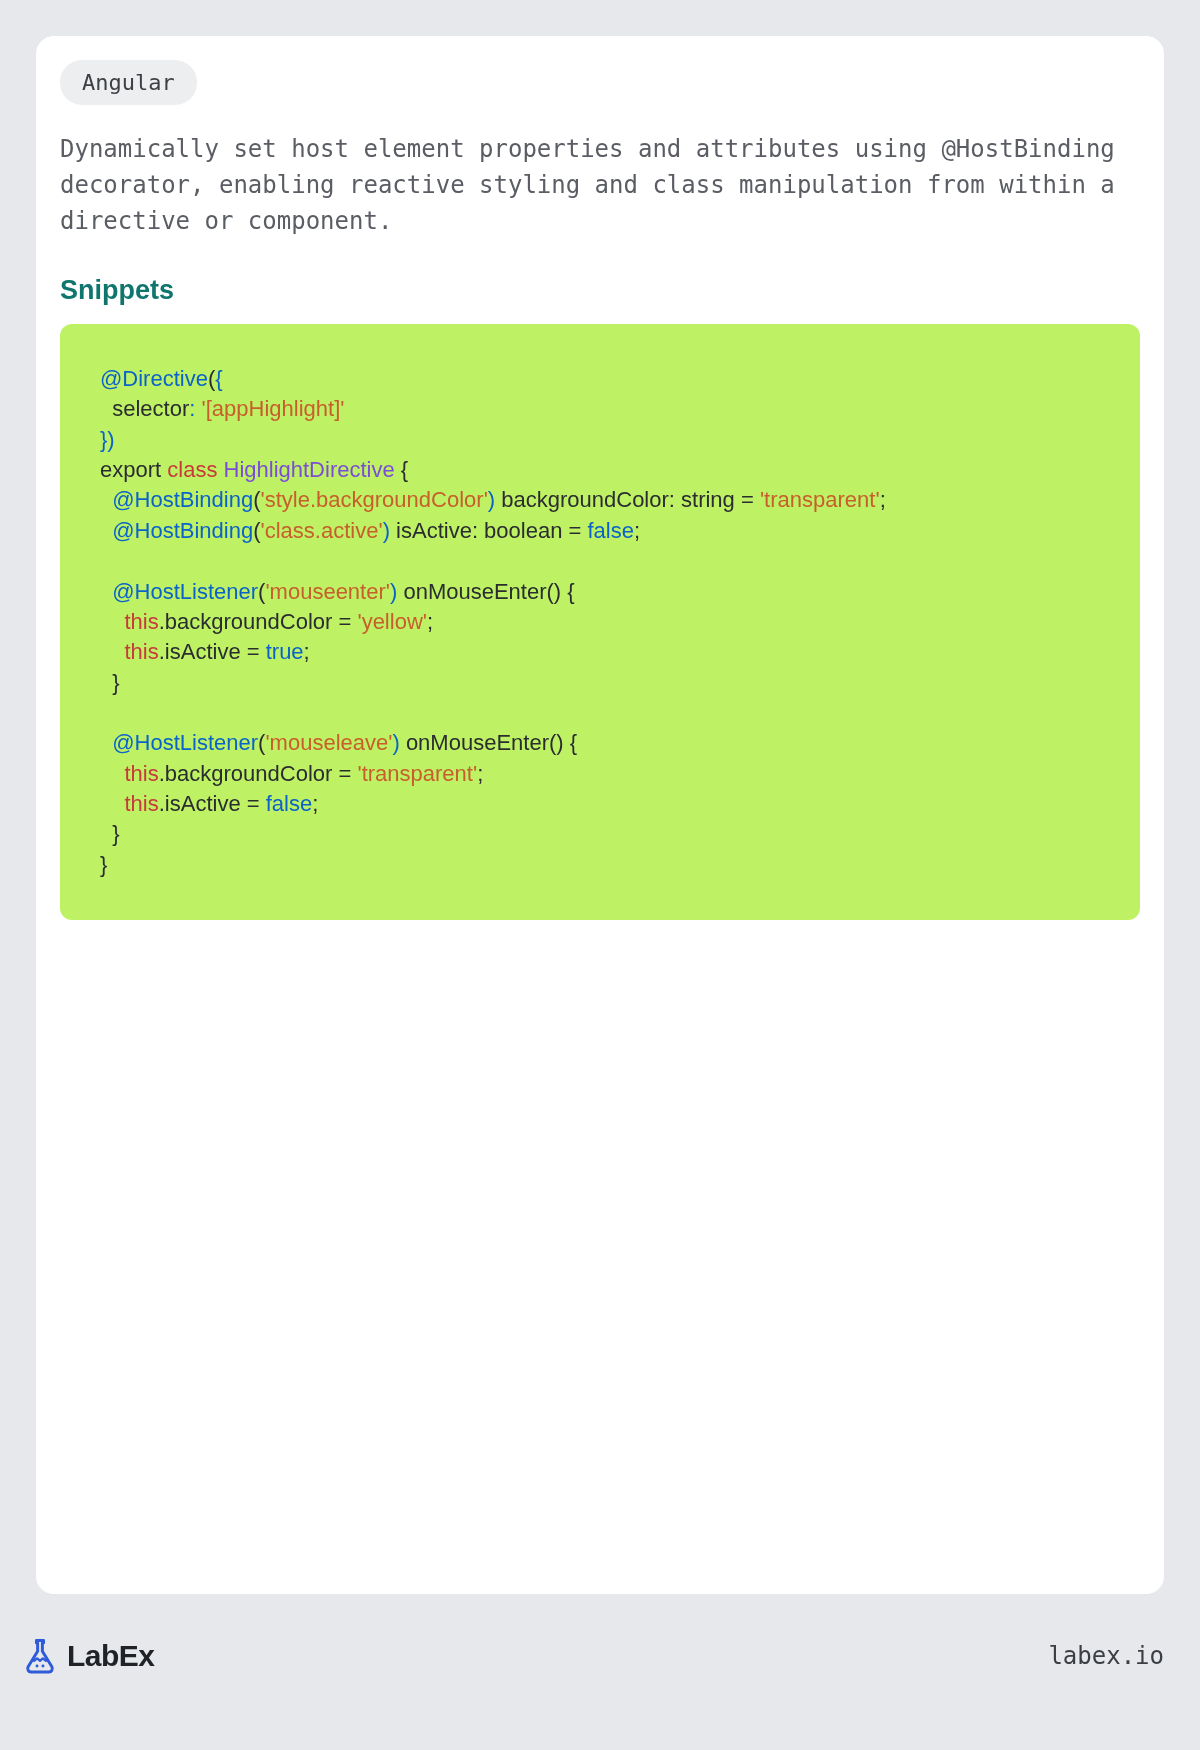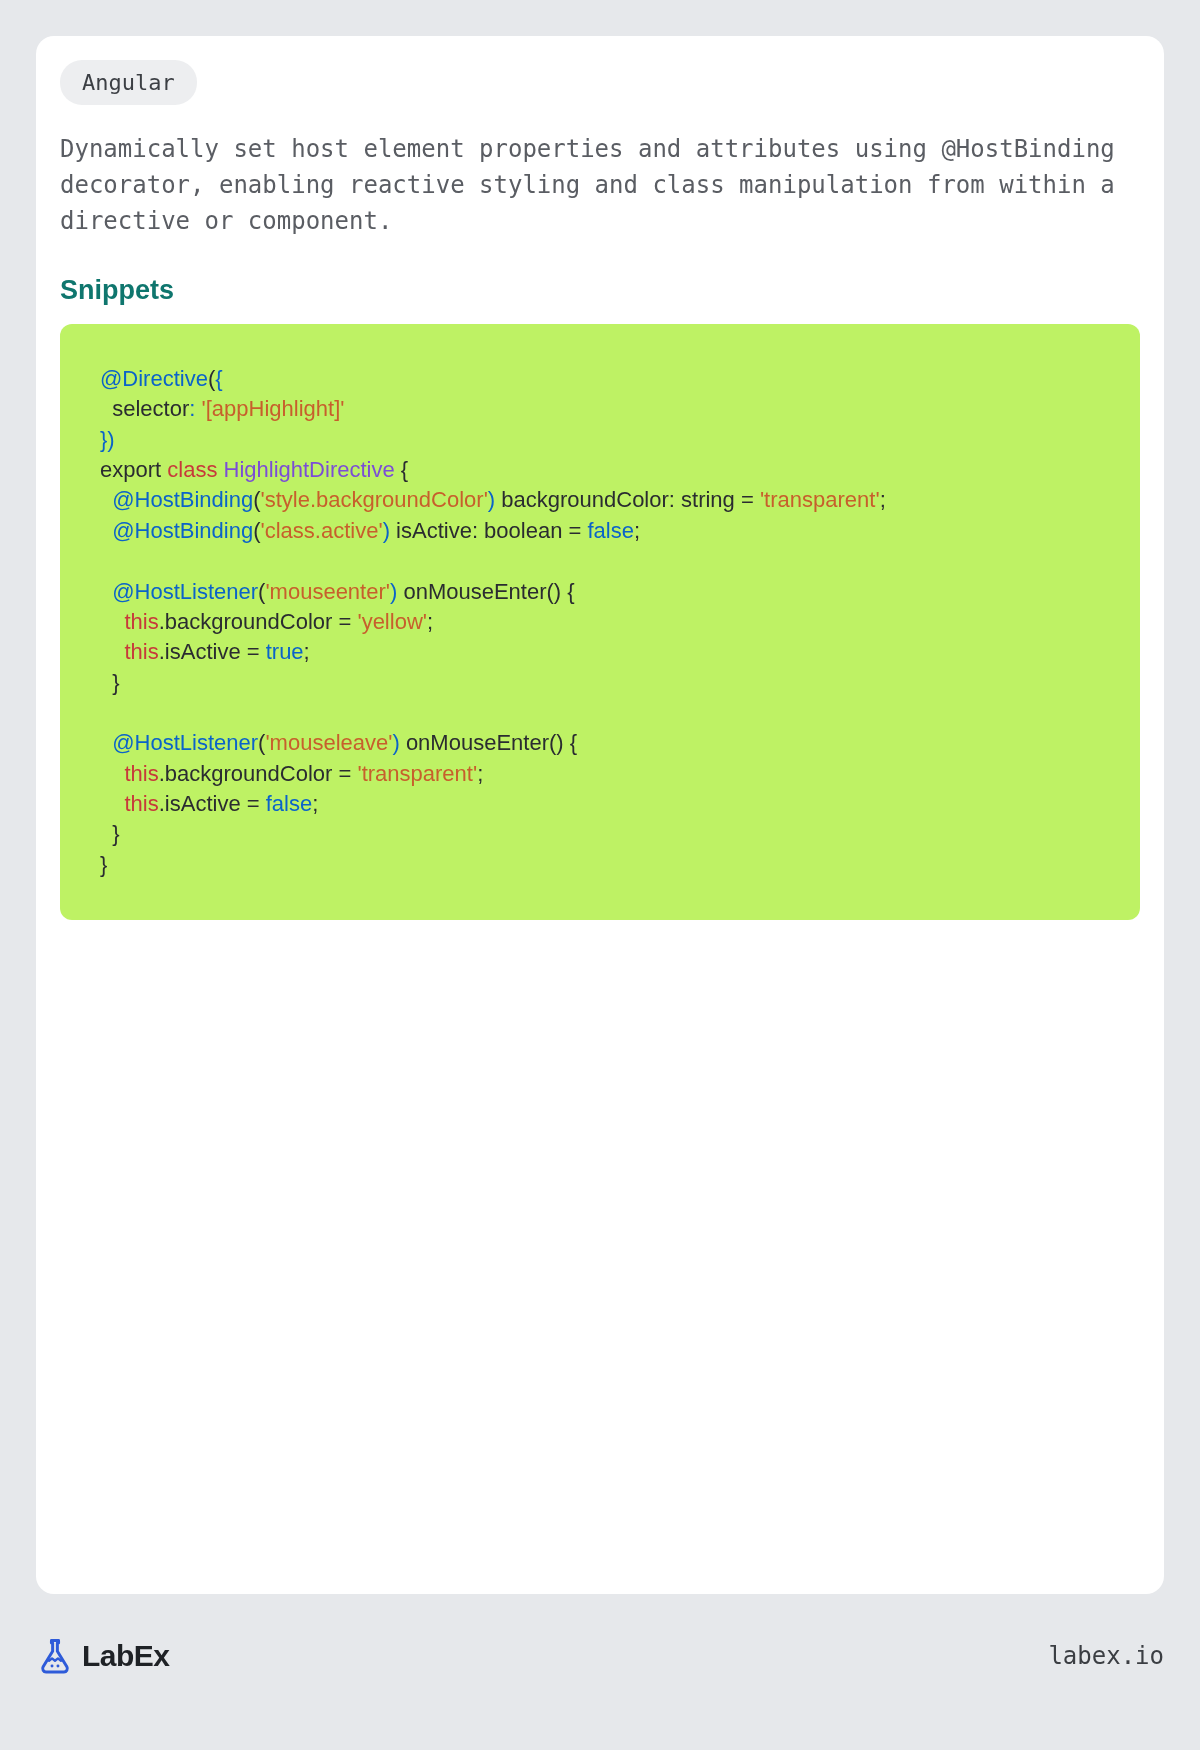--- a/index.html
+++ b/index.html
@@ -72,21 +72,21 @@
     overflow: hidden;
   }
 
   .t-blue   { color: #0b63c9; }
   .t-orange { color: #c75f2c; text-align: center; }
   .t-purple { color: #7b4dd6; }
   .t-red    { color: #c73a3a; }
 
   .footer {
     position: absolute;
-    left: 36px;
+    left: 21px;
     right: 36px;
     top: 1637px;
     display: flex;
     align-items: center;
     justify-content: space-between;
   }
 
   .brand {
     display: flex;
     align-items: center;

